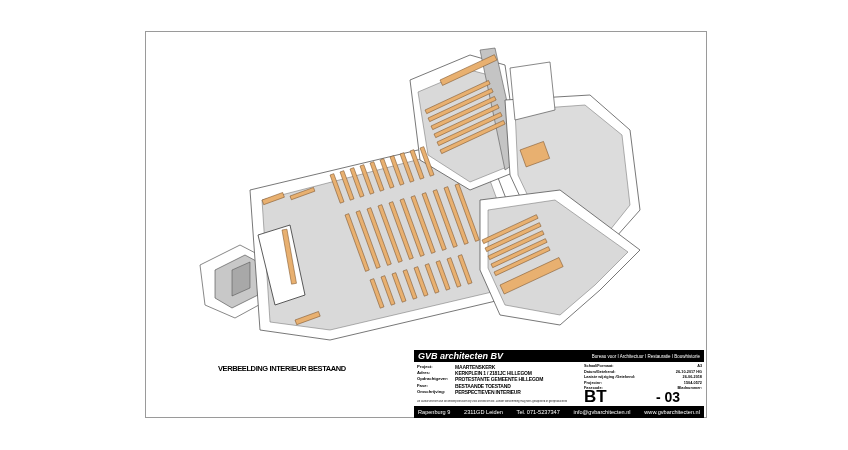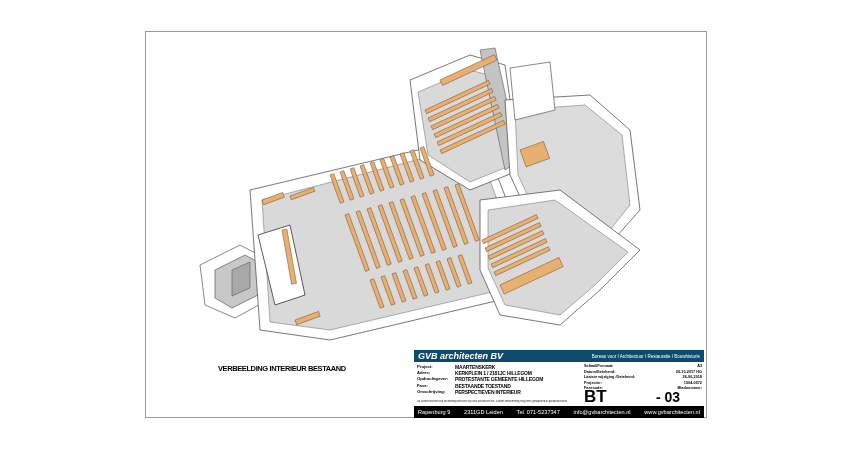--- a/index.html
+++ b/index.html
@@ -1,21 +1,21 @@
 <!DOCTYPE html>
 <html><head>
   <meta charset="utf-8">
   <style>
     html, body { margin: 0; padding: 0; background: #ffffff; }
     body { width: 848px; height: 450px; position: relative; overflow: hidden; font-family: "Liberation Sans", sans-serif; }
     .sheet { position: absolute; left: 145px; top: 31px; width: 562px; height: 387px; border: 1px solid #9a9a9a; background: #fff; box-sizing: border-box; }
     .drawing { position: absolute; left: 0; top: 0; width: 848px; height: 450px; }
     .caption { position: absolute; left: 218px; top: 364px; font-size: 7.5px; font-weight: bold; letter-spacing: -0.4px; color: #000; }
     .titleblock { position: absolute; left: 414px; top: 350px; width: 290px; height: 68px; background: #fff; }
-    .tb-head { height: 12px; background: #0c4a6e; color: #fff; display: flex; justify-content: space-between; align-items: center; padding: 0 4px; }
+    .tb-head { height: 12px; background: #000000; color: #fff; display: flex; justify-content: space-between; align-items: center; padding: 0 4px; }
     .tb-firm { font-size: 9px; font-style: italic; font-weight: bold; font-family: "Liberation Sans", sans-serif; }
     .tb-tagline { font-size: 4.5px; }
     .tb-body { position: relative; height: 42px; }
     .tb-left { position: absolute; left: 3px; top: 2px; width: 145px; }
     .tb-row { display: flex; font-size: 4.2px; height: 6.2px; line-height: 6.2px; }
     .tb-row .lbl { width: 38px; font-weight: bold; }
     .tb-row .val { font-weight: bold; font-size: 5px; letter-spacing: -0.2px; }
     .tb-note { position: absolute; left: 3px; bottom: 1px; font-size: 2.6px; color: #222; width: 150px; white-space: nowrap; overflow: hidden; }
     .tb-right { position: absolute; left: 170px; top: 2px; width: 118px; }
     .tb-meta { display: flex; justify-content: space-between; font-size: 3.8px; font-weight: bold; height: 5.5px; line-height: 5.5px; }

